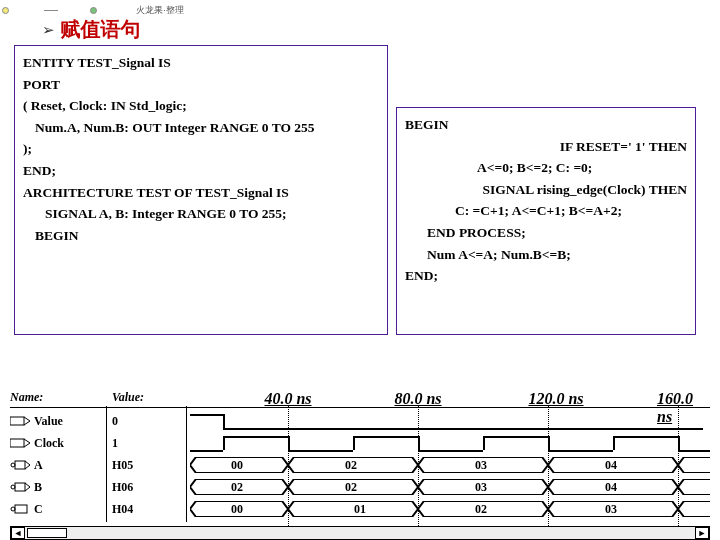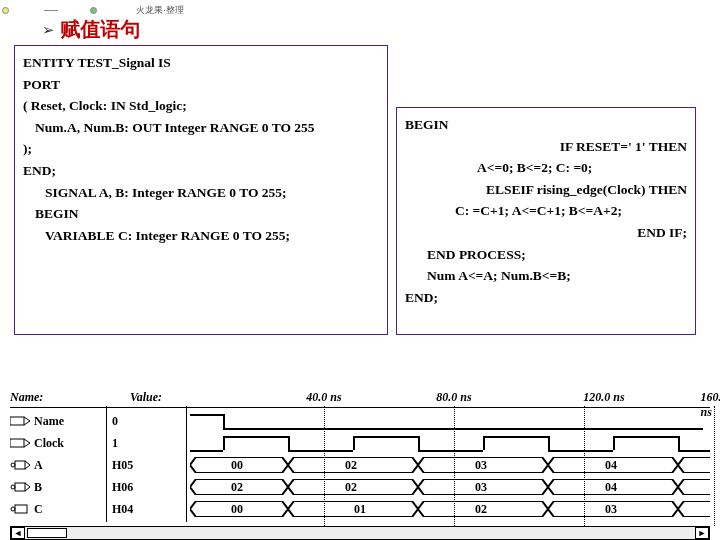--- a/index.html
+++ b/index.html
@@ -16,25 +16,25 @@
   .boxes { display: flex; padding: 2px 14px 0 14px; gap: 8px; }
   .code-box { border: 1px solid #4c1d95; padding: 6px 8px; font-size: 13.5px; line-height: 1.6; font-weight: bold; }
   .left-box { width: 374px; }
   .right-box { width: 300px; height: 228px; margin-top: 62px; }
   .ind1 { padding-left: 12px; }
   .ind2 { padding-left: 22px; }
   .ind3 { padding-left: 34px; text-align: right; }
   .ind4 { padding-left: 50px; }
   .ind5 { padding-left: 72px; }
   .timing { position: absolute; bottom: 0; left: 0; width: 720px; height: 150px; }
-  .thead { display: flex; font-size: 12px; font-weight: bold; font-style: italic; padding-left: 10px; gap: 18px; }
+  .thead { display: flex; font-size: 12px; font-weight: bold; font-style: italic; padding-left: 10px; }
   .col-name { width: 102px; }
   .col-val { width: 78px; }
   .col-ticks { flex: 1; position: relative; display: flex; }
-  .tick { position: absolute; top: 0; font-size: 12px; font-weight: bold; transform: translateX(-50%); }
+  .tick { position: absolute; top: 0; font-size: 16px; font-weight: bold; transform: translateX(-50%); text-decoration: underline; }
   .tick-line { position: absolute; top: 16px; width: 1px; height: 120px; border-left: 1px dotted #000; }
   .hline { position: absolute; left: 10px; right: 10px; border-top: 1px solid #000; }
   .sig-rows { position: absolute; top: 20px; left: 10px; right: 10px; }
   .sig-row { display: flex; align-items: center; height: 22px; font-size: 12px; font-weight: bold; position: relative; }
   .sig-icon { width: 24px; font-size: 11px; }
   .sig-icon svg { display: block; }
   .sig-name { width: 78px; }
   .sig-val { width: 78px; }
   .sig-wave { flex: 1; position: relative; height: 22px; }
   .hi { position: absolute; border-top: 2px solid #000; height: 0; top: 4px; }
@@ -64,66 +64,65 @@
 </div>
 
 <div class="boxes">
   <div class="code-box left-box">
     <div>ENTITY TEST_Signal IS</div>
     <div>PORT</div>
     <div>( Reset, Clock: IN Std_logic;</div>
     <div class="ind1">Num.A, Num.B: OUT Integer RANGE 0 TO 255</div>
     <div>);</div>
     <div>END;</div>
+    <div>ARCHITECTURE TEST OF TEST_Signal IS</div>
     <div class="ind2">SIGNAL A, B: Integer RANGE 0 TO 255;</div>
     <div class="ind1">BEGIN</div>
-    <div class="ind2">VARIABLE C: Integer RANGE 0 TO 255;</div>
   </div>
   <div class="code-box right-box">
     <div>BEGIN</div>
     <div class="ind3">IF RESET=' 1' THEN</div>
     <div class="ind5">A&lt;=0; B&lt;=2; C: =0;</div>
-    <div class="ind3">ELSEIF rising_edge(Clock) THEN</div>
+    <div class="ind3">SIGNAL rising_edge(Clock) THEN</div>
     <div class="ind4">C: =C+1; A&lt;=C+1; B&lt;=A+2;</div>
-    <div class="ind3">END IF;</div>
     <div class="ind2">END PROCESS;</div>
     <div class="ind2">Num A&lt;=A; Num.B&lt;=B;</div>
     <div>END;</div>
   </div>
 </div>
 
 <div class="timing">
   <div class="thead">
     <div class="col-name">Name:</div>
     <div class="col-val">Value:</div>
     <div class="col-ticks">
       <span class="tick" style="left:98px">40.0 ns</span>
       <span class="tick" style="left:228px">80.0 ns</span>
-      <span class="tick" style="left:378px">120.0 ns</span>
+      <span class="tick" style="left:366px">120.0 ns</span>
       <span class="tick" style="left:488px">160.0 ns</span>
       <span class="tick-line" style="left:98px"></span>
       <span class="tick-line" style="left:228px"></span>
       <span class="tick-line" style="left:358px"></span>
       <span class="tick-line" style="left:488px"></span>
     </div>
   </div>
   <div class="hline" style="top:17px"></div>
   <div class="vsep" style="left:106px"></div>
   <div class="vsep" style="left:186px"></div>
 
   <div class="sig-rows">
 
     <div class="sig-row">
       <span class="sig-icon">
           <svg width="20" height="12">
             <rect x="0" y="2" width="14" height="8" fill="none" stroke="#000"></rect>
             <path d="M14 2 L20 6 L14 10" fill="none" stroke="#000"></path>
           </svg>
         </span>
-      <span class="sig-name">Name</span>
+      <span class="sig-name">Value</span>
       <span class="sig-val">0</span>
       <div class="sig-wave">
         <div class="hi" style="left:0;width:33px"></div>
         <div class="vert" style="left:33px"></div>
         <div class="lo" style="left:33px;width:480px"></div>
       </div>
     </div>
 
     <div class="sig-row">
       <span class="sig-icon">

